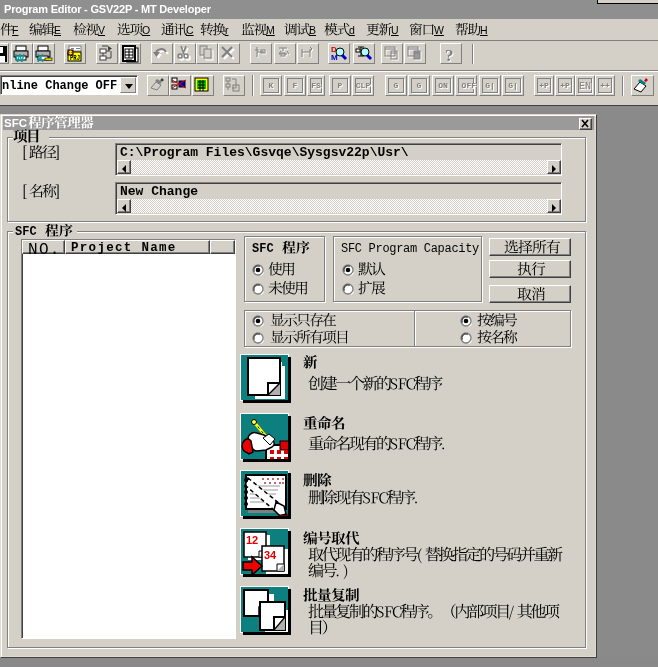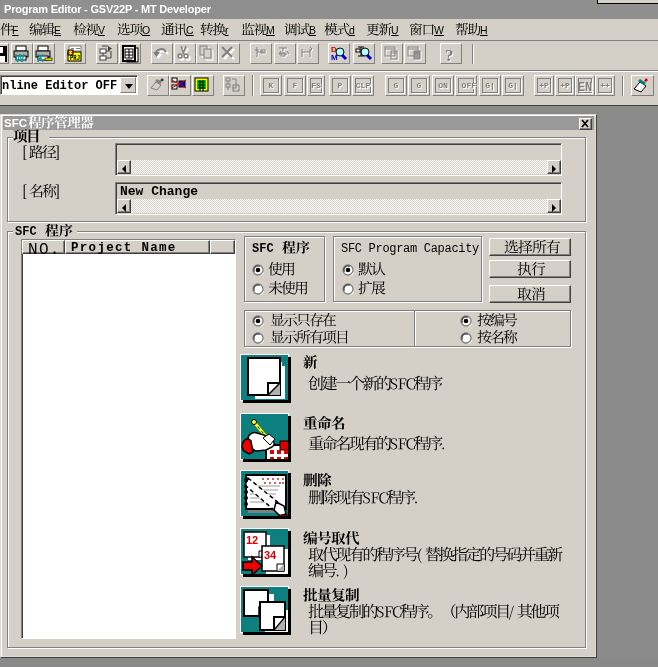--- a/index.html
+++ b/index.html
@@ -245,21 +245,21 @@
     <svg width="20" height="20" style="position:absolute;left:0px;top:0px">
       <text x="4" y="17" font-size="17" font-weight="bold" fill="#808080" font-family="Liberation Serif" style="text-shadow:1px 1px 0 #fff">?</text>
     </svg>
   </div>
 <div style="position:absolute;left:472px;top:44px;width:1px;height:20px;background:#808080"></div>
 <div style="position:absolute;left:473px;top:44px;width:1px;height:20px;background:#fff"></div>
 <div style="position:absolute;left:0;top:70px;width:658px;height:1px;background:#808080"></div>
 <div style="position:absolute;left:0;top:71px;width:658px;height:1px;background:#fff"></div>
 <div style="position:absolute;left:0;top:73px;width:658px;height:32px;background:#d4d0c8"></div>
 <div style="position:absolute;left:0px;top:75px;width:138px;height:20px;background:#fff;border-top:1px solid #808080;border-left:1px solid #808080;border-right:1px solid #ffffff;border-bottom:1px solid #ffffff;box-shadow:inset 1px 1px 0 #404040;">
-    <div class="mono" style="position:absolute;left:1px;top:3px;font-size:12px;font-weight:bold;white-space:pre">nline Editor OFF</div>
+    <div class="mono" style="position:absolute;left:1px;top:3px;font-size:12px;font-weight:bold;white-space:pre">nline Change OFF</div>
     <div style="position:absolute;left:119px;top:1px;width:16px;height:16px;background:#d4d0c8;border-top:1px solid #ffffff;border-left:1px solid #ffffff;border-right:1px solid #808080;border-bottom:1px solid #808080;"><svg width="16" height="16">
         <path d="M4 6l4 5 4-5z" fill="#000"></path>
       </svg></div>
   </div>
 <div style="position:absolute;left:147px;top:75px;width:22px;height:21px;background:#d4d0c8;border-top:1px solid #ffffff;border-left:1px solid #ffffff;border-right:1px solid #808080;border-bottom:1px solid #808080;">
     <svg width="20" height="20" style="position:absolute;left:0px;top:0px">
       <path d="M3 12l5-6 5 3-4 5z" fill="#d4d0c8" stroke="#808080"></path>
       <path d="M9 3l5 3-2 2-5-3z" fill="#808080"></path>
       <path d="M14 2l2 2-1.5 1.5-2.5-1z" fill="#404040"></path>
     </svg>
@@ -338,21 +338,21 @@
 <div style="position:absolute;left:534px;top:75px;width:20px;height:21px;background:#d4d0c8;border-top:1px solid #ffffff;border-left:1px solid #ffffff;border-right:1px solid #808080;border-bottom:1px solid #808080;">
     <div style="position:absolute;left:2px;top:2px;right:2px;bottom:2px;border:1px solid #808080;box-shadow:1px 1px 0 #fff;"></div>
     <div class="mono" style="position:absolute;width:100%;top:5px;text-align:center;font-size:8px;font-weight:bold;color:#808080;text-shadow:1px 1px 0 #fff">+P</div>
   </div>
 <div style="position:absolute;left:555px;top:75px;width:20px;height:21px;background:#d4d0c8;border-top:1px solid #ffffff;border-left:1px solid #ffffff;border-right:1px solid #808080;border-bottom:1px solid #808080;">
     <div style="position:absolute;left:2px;top:2px;right:2px;bottom:2px;border:1px solid #808080;box-shadow:1px 1px 0 #fff;"></div>
     <div class="mono" style="position:absolute;width:100%;top:5px;text-align:center;font-size:8px;font-weight:bold;color:#808080;text-shadow:1px 1px 0 #fff">+P</div>
   </div>
 <div style="position:absolute;left:575px;top:75px;width:20px;height:21px;background:#d4d0c8;border-top:1px solid #ffffff;border-left:1px solid #ffffff;border-right:1px solid #808080;border-bottom:1px solid #808080;">
     <div style="position:absolute;left:2px;top:2px;right:2px;bottom:2px;border:1px solid #808080;box-shadow:1px 1px 0 #fff;"></div>
-    <div class="mono" style="position:absolute;width:100%;top:5px;text-align:center;font-size:12px;font-weight:bold;color:#808080;text-shadow:1px 1px 0 #fff">EN</div>
+    <div class="mono" style="position:absolute;width:100%;top:5px;text-align:center;font-size:10px;font-weight:normal;color:#808080;text-shadow:1px 1px 0 #fff">EN</div>
   </div>
 <div style="position:absolute;left:595px;top:75px;width:20px;height:21px;background:#d4d0c8;border-top:1px solid #ffffff;border-left:1px solid #ffffff;border-right:1px solid #808080;border-bottom:1px solid #808080;">
     <div style="position:absolute;left:2px;top:2px;right:2px;bottom:2px;border:1px solid #808080;box-shadow:1px 1px 0 #fff;"></div>
     <div class="mono" style="position:absolute;width:100%;top:5px;text-align:center;font-size:8px;font-weight:bold;color:#808080;text-shadow:1px 1px 0 #fff">++</div>
   </div>
 <div style="position:absolute;left:622px;top:76px;width:1px;height:20px;background:#808080"></div>
 <div style="position:absolute;left:623px;top:76px;width:1px;height:20px;background:#fff"></div>
 <div style="position:absolute;left:631px;top:75px;width:23px;height:21px;background:#d4d0c8;border-top:1px solid #ffffff;border-left:1px solid #ffffff;border-right:1px solid #808080;border-bottom:1px solid #808080;">
     <svg width="20" height="20" style="position:absolute;left:0px;top:0px">
       <path d="M2 13l6-7 6 4-5 6z" fill="#fff" stroke="#000"></path>
@@ -389,20 +389,21 @@
     <use href="#gr5F84" transform="translate(20 11.4) scale(0.148)"></use>
     <use href="#gr005D" transform="translate(33 11.4) scale(0.154)"></use>
   </svg>
 <svg style="position:absolute;left:22px;top:185px;overflow:visible" width="42" height="17" fill="#000">
     <use href="#gr005B" transform="translate(0 11.4) scale(0.154)"></use>
     <use href="#gr540D" transform="translate(7 11.4) scale(0.148)"></use>
     <use href="#gr79F0" transform="translate(20 11.4) scale(0.148)"></use>
     <use href="#gr005D" transform="translate(33 11.4) scale(0.154)"></use>
   </svg>
 <div style="position:absolute;left:115px;top:143px;width:447px;height:33px;background:#d4d0c8;border-top:1px solid #808080;border-left:1px solid #808080;border-right:1px solid #ffffff;border-bottom:1px solid #ffffff;box-shadow:inset 1px 1px 0 #404040;">
+    <div class="mono" style="position:absolute;left:4px;top:1px;font-size:13px;font-weight:bold;white-space:pre">C:\Program Files\Gsvqe\Sysgsv22p\Usr\</div>
     <div class="dither" style="position:absolute;left:1px;top:16px;width:443px;height:14px"></div>
     <div style="position:absolute;left:1px;top:16px;width:14px;height:14px;background:#d4d0c8;border-top:1px solid #fff;border-left:1px solid #fff;border-right:1px solid #404040;border-bottom:1px solid #404040;box-shadow:inset -1px -1px 0 #808080;"><svg width="12" height="12">
         <path d="M8 2L4 6l4 4z" fill="#000"></path>
       </svg></div>
     <div style="position:absolute;left:431px;top:16px;width:14px;height:14px;background:#d4d0c8;border-top:1px solid #fff;border-left:1px solid #fff;border-right:1px solid #404040;border-bottom:1px solid #404040;box-shadow:inset -1px -1px 0 #808080;"><svg width="12" height="12">
         <path d="M4 2l4 4-4 4z" fill="#000"></path>
       </svg></div>
   </div>
 <div style="position:absolute;left:115px;top:182px;width:447px;height:33px;background:#d4d0c8;border-top:1px solid #808080;border-left:1px solid #808080;border-right:1px solid #ffffff;border-bottom:1px solid #ffffff;box-shadow:inset 1px 1px 0 #404040;">
     <div class="mono" style="position:absolute;left:4px;top:1px;font-size:13px;font-weight:bold;white-space:pre">New Change</div>

